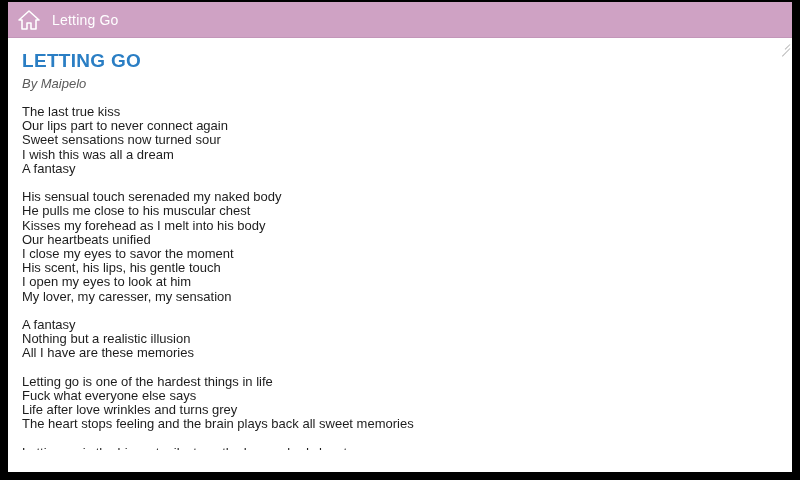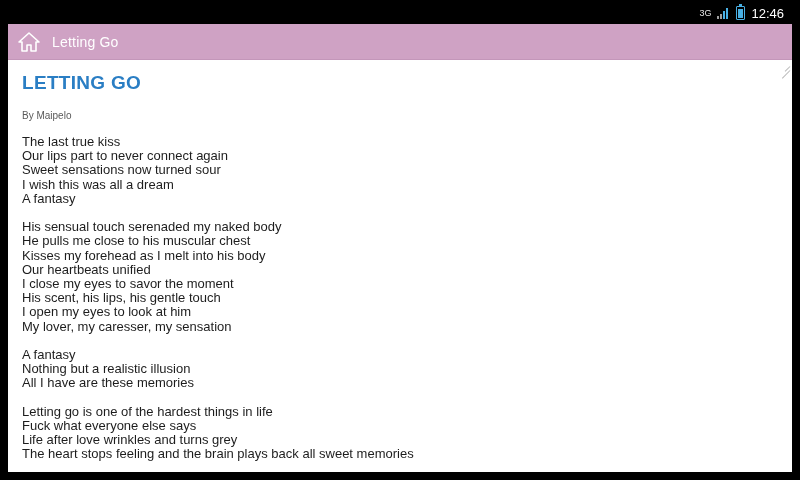--- a/index.html
+++ b/index.html
@@ -135,22 +135,23 @@
   }
   .poem-title {
     color: #2a7ec4;
     font-size: 19px;
     font-weight: bold;
     margin: 0 0 3px 0;
     letter-spacing: .3px;
   }
   .poem-author {
     color: #5a5a5a;
-    font-size: 10px;
-    margin: 16px 0 14px 0;
+    font-size: 13px;
+    margin: 4px 0 14px 0;
+    font-style: italic;
   }
   .poem-body {
     color: #1d1d1d;
     font-size: 13px;
     line-height: 14.2px;
     white-space: pre-wrap;
     margin: 0;
   }
   
   .resize-grip {
@@ -168,35 +169,20 @@
   }
   .resize-grip i:nth-child(1) { top: 9px; width: 11px; transform: rotate(-45deg); transform-origin: right center; }
   .resize-grip i:nth-child(2) { top: 9px; width: 7px;  transform: rotate(-45deg); transform-origin: right center; right: 0; top: 5px; }
 </style>
 </head>
 <body>
 
 <div class="device">
   <div class="screen">
 
-    <div class="status-bar">
-      <div class="status-right">
-        <span class="net-label">3G</span>
-        <span class="sig-icon">
-            <i></i>
-            <i></i>
-            <i></i>
-            <i></i>
-          </span>
-        <span class="batt-icon">
-            <span class="batt-fill"></span>
-          </span>
-        <span class="clock">12:46</span>
-      </div>
-    </div>
 
     <div class="action-bar">
       <span class="home-icon">
         <svg width="24" height="22" viewBox="0 0 24 22" aria-hidden="true">
           <path d="M12 2 L22 11 L19 11 L19 20 L14 20 L14 14 L10 14 L10 20 L5 20 L5 11 L2 11 Z" fill="none" stroke="#ffffff" stroke-width="1.6" stroke-linejoin="round"></path>
         </svg>
       </span>
       <span class="action-title">Letting Go</span>
     </div>
 

